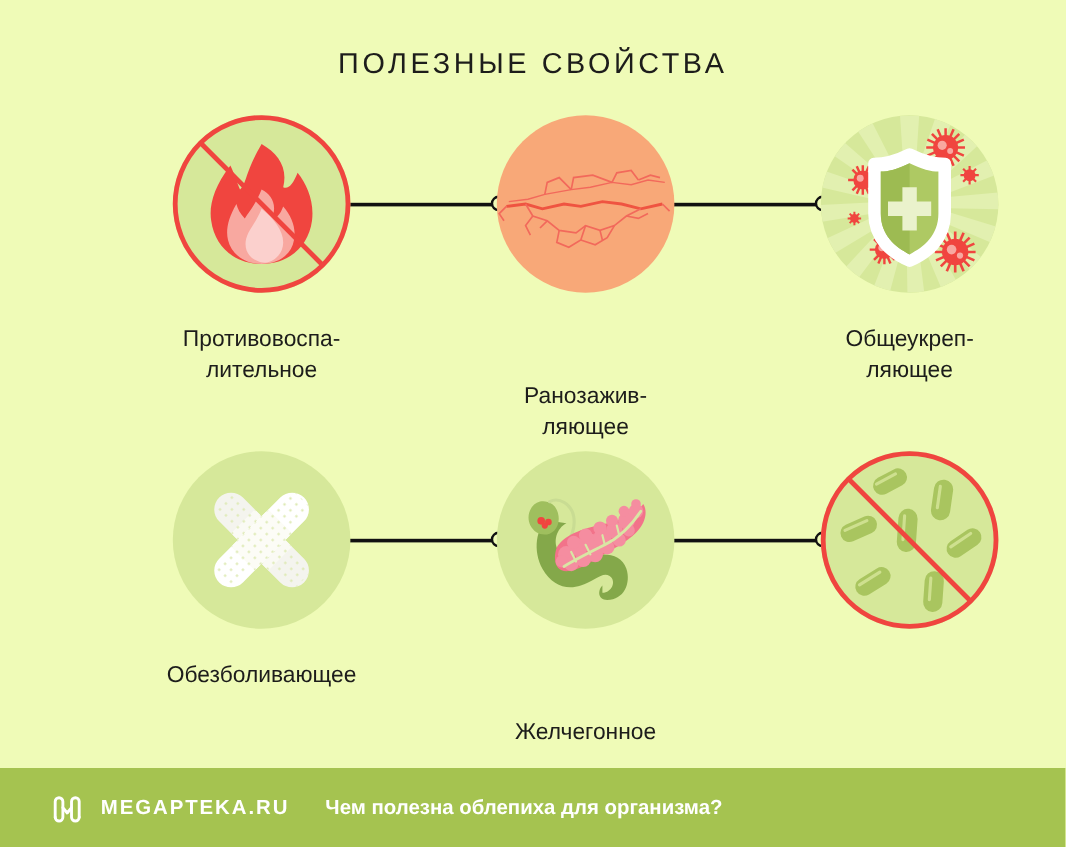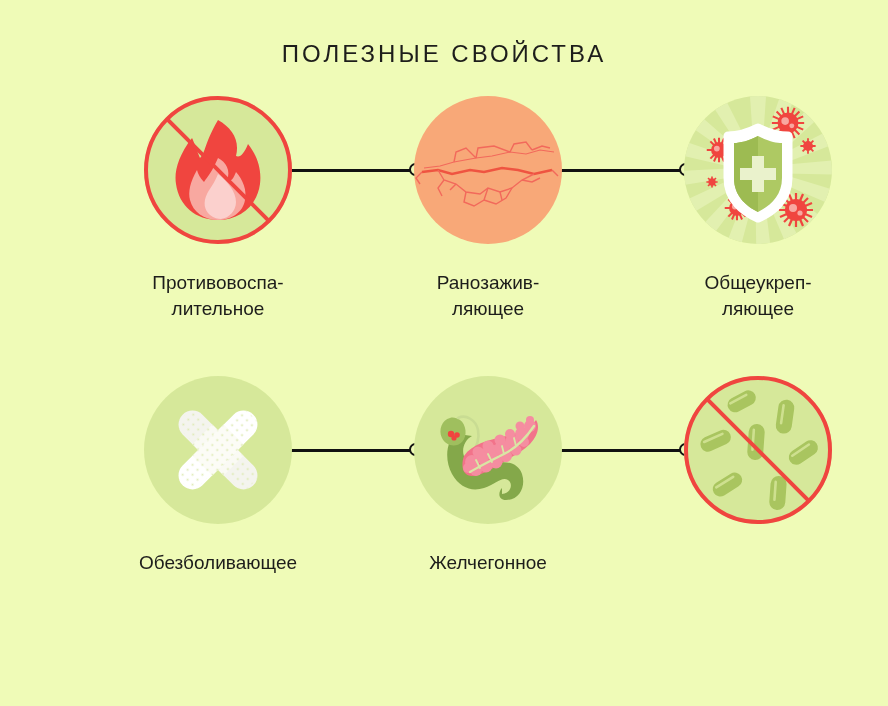--- a/index.html
+++ b/index.html
@@ -20,21 +20,21 @@
     color:#1d1d1b;
   }
 
   .grid{position:absolute;top:96px;left:0;width:888px;margin-left:44px;}
   .row{position:relative;height:280px;}
   .cell{
     position:absolute;width:296px;top:0;
     display:flex;flex-direction:column;align-items:center;
   }
   .cell.c0{left:26px;}
-  .cell.c1{left:296px;}
+  .cell.c1{left:296px;gap:48px;}
   .cell.c2{left:566px;}
 
   .disc{
     position:relative;width:148px;height:148px;border-radius:50%;
     background:#D6E89A;
     display:flex;align-items:center;justify-content:center;
     overflow:hidden;
   }
   .disc.wound{background:#F8A878;overflow:visible;}
 
@@ -424,14 +424,27 @@
                   </g>
               </g>
             </svg>
           </div>
           <span class="ban"></span>
         </div>
       </div>
     </div>
   </div>
 
+  <div class="footer">
+    <span class="logo-mark">
+      <svg width="28" height="28" viewBox="0 0 28 28">
+        <g fill="none" stroke="#fff" stroke-width="2.4" stroke-linejoin="round" stroke-linecap="round">
+          <path d="M4 22 V9 a3.2 3.2 0 0 1 6.4 0 V14 L14 18.5 L17.6 14 V9 a3.2 3.2 0 0 1 6.4 0 V22"></path>
+          <path d="M4 22 a3.2 3.2 0 0 0 6.4 0 V14"></path>
+          <path d="M17.6 14 V22 a3.2 3.2 0 0 0 6.4 0"></path>
+        </g>
+      </svg>
+    </span>
+    <span class="brand">MEGAPTEKA.RU</span>
+    <span class="tagline">Чем полезна облепиха для организма?</span>
+  </div>
 
 </div>
 
 </body></html>

